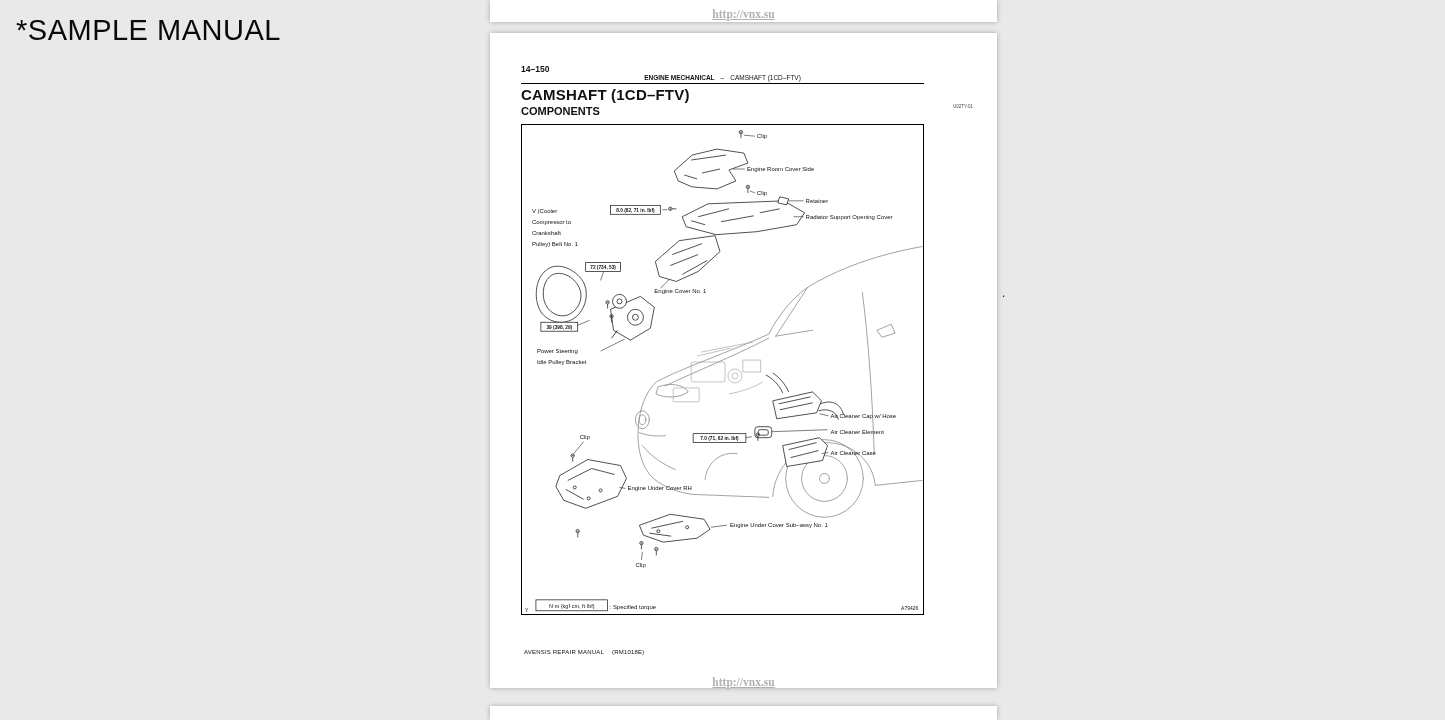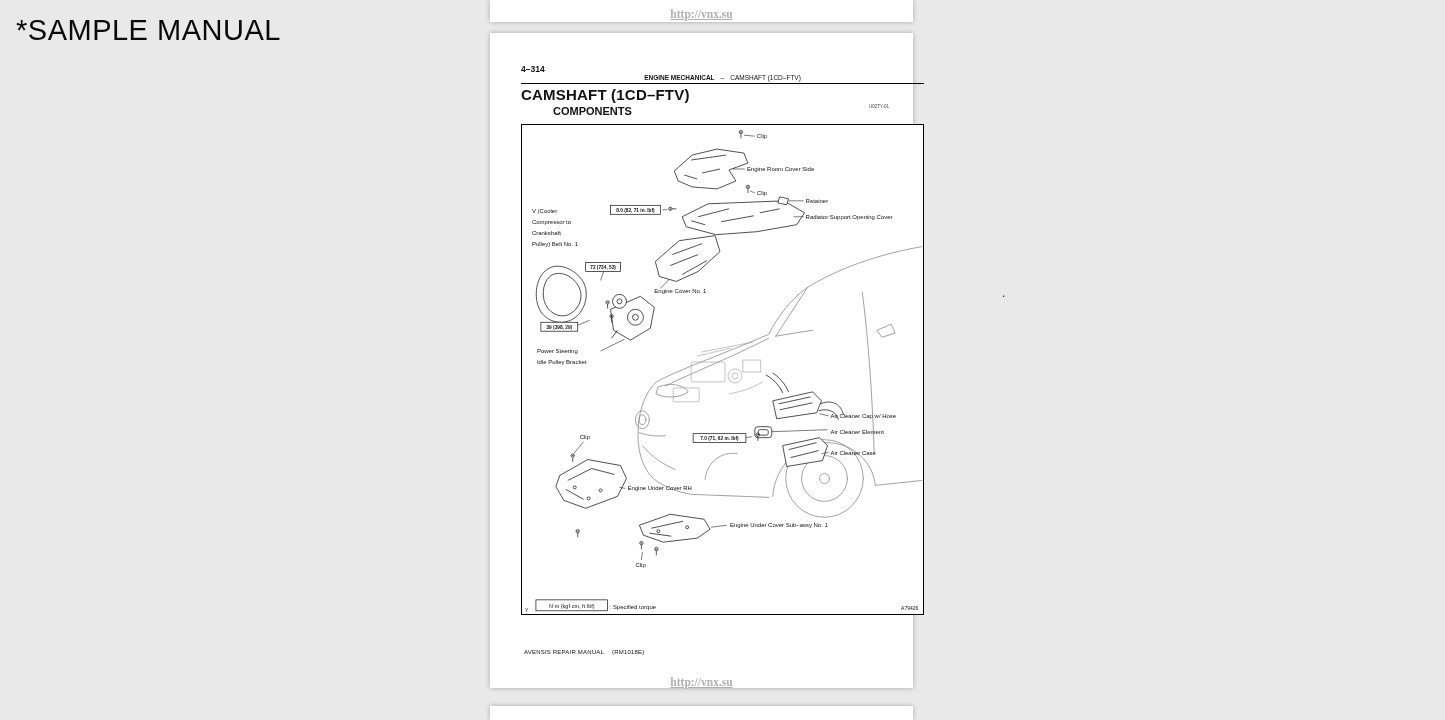--- a/index.html
+++ b/index.html
@@ -7,21 +7,21 @@
     width:1445px; height:720px; position:relative; overflow:hidden;
     background:#e9e9e9;
     font-family:"Liberation Sans","DejaVu Sans",sans-serif;
     color:#111;
   }
   .sample-banner {
     position:absolute; left:16px; top:14px;
     font-size:29px; letter-spacing:.5px; color:#0a0a0a;
   }
   .sheet {
-    position:absolute; left:490px; width:423px; background:#ffffff;
+    position:absolute; left:490px; width:507px; background:#ffffff;
     box-shadow:0 0 5px rgba(0,0,0,.28);
   }
   .sheet-prev { top:0; height:22px; }
   .sheet-main { top:33px; height:655px; }
   .sheet-next { top:706px; height:14px; }
   .wm {
     position:absolute; left:0; right:0; text-align:center;
     color:#b0b0b0; font-weight:bold; text-decoration:underline;
     font-family:"Liberation Serif","DejaVu Serif",serif;
     font-size:11.5px;
@@ -43,21 +43,21 @@
   .page-title {
     position:absolute; left:31px; top:53px;
     font-size:15px; font-weight:bold; letter-spacing:.2px;
   }
   .doc-code {
     position:absolute; right:24px; top:71px;
     font-size:4.5px; color:#444;
   }
   .page-subtitle {
     position:absolute; left:31px; top:72px;
-    font-size:11px; font-weight:bold;margin-left:32px;
+    font-size:11px; font-weight:bold;
   }
   .figure-frame {
     position:absolute; left:31px; top:91px; width:403px; height:491px;
     border:1.2px solid #000; box-sizing:border-box; background:#fff;
   }
   .figure-frame svg { display:block; width:100%; height:100%; }
   .page-footer {
     position:absolute; left:34px; top:616px;
     font-size:6px; letter-spacing:.2px; color:#111;
   }
@@ -79,21 +79,21 @@
 <body>
 
 <div class="sample-banner">*SAMPLE MANUAL</div>
 
 <div class="sheet sheet-prev">
   <div class="wm wm-prev">http://vnx.su</div>
 </div>
 
 <div class="sheet sheet-main">
 
-  <div class="page-number">4–314</div>
+  <div class="page-number">14–150</div>
 
   <div class="header-rule">
     <span class="sect">ENGINE MECHANICAL</span><span class="sep">–</span><span>CAMSHAFT (1CD–FTV)</span>
   </div>
 
   <div class="page-title">CAMSHAFT (1CD–FTV)</div>
   <div class="doc-code">U02TY-01</div>
   <div class="page-subtitle">COMPONENTS</div>
 
   <div class="figure-frame">

